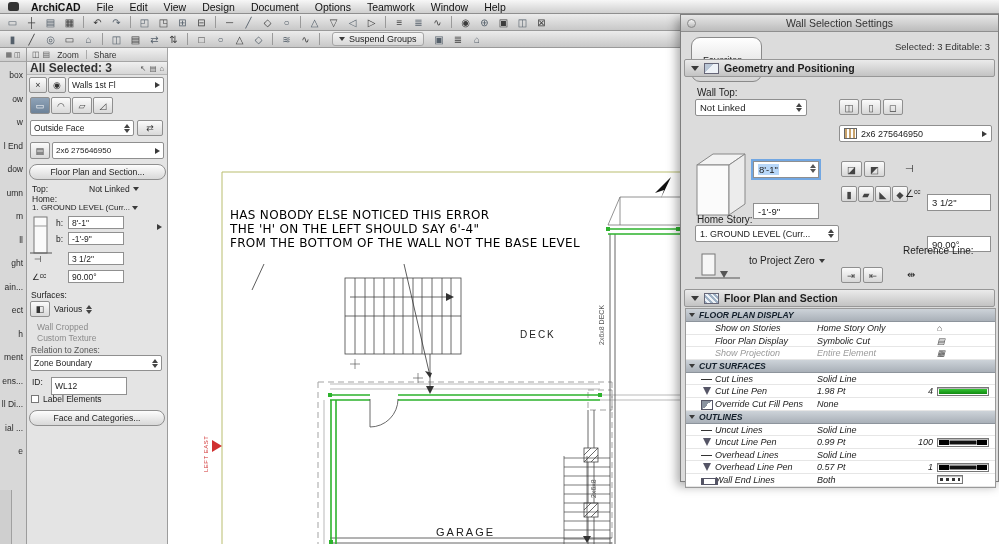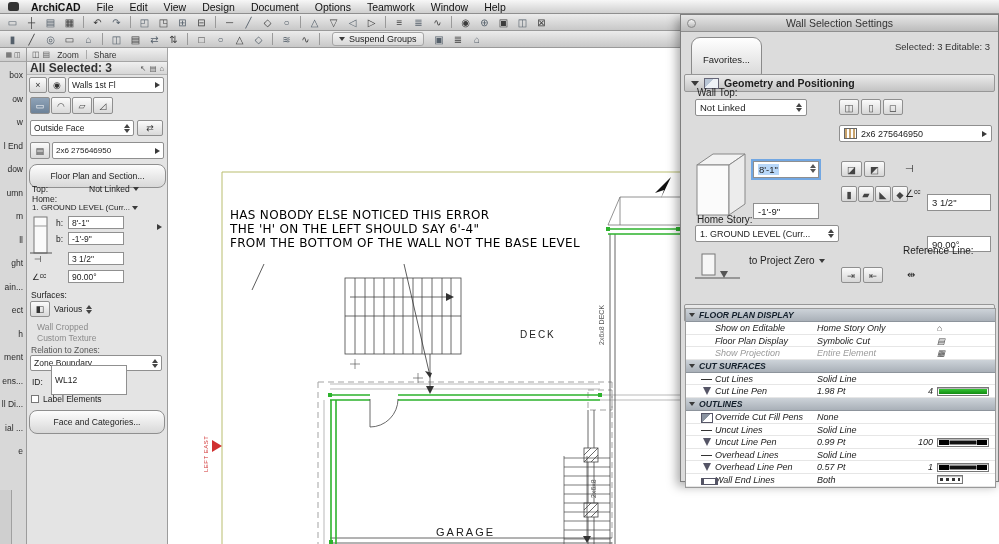--- a/index.html
+++ b/index.html
@@ -49,21 +49,21 @@
   .ib-head { left:0; top:0; width:140px; height:13px; background:linear-gradient(#f0f0f0,#d6d6d6);
     border-bottom:1px solid #b5b5b5; display:flex; align-items:center; justify-content:space-between; padding:0 3px; }
   .ib-sel { font-size:12px; font-weight:bold; color:#333; }
   .ib-hicons { display:flex; gap:3px; font-size:7.5px; color:#555; }
   .ib-btn { height:16px; border:1px solid #8f8f8f; border-radius:2px; background:linear-gradient(#fbfbfb,#d9d9d9);
     display:flex; align-items:center; justify-content:center; font-size:9px; color:#333; }
   .ib-popup { height:16px; background:#fff; border:1px solid #8f8f8f; border-radius:2px;
     display:flex; align-items:center; justify-content:space-between; padding:0 3px; font-size:8.5px; white-space:nowrap; overflow:hidden; }
   .ib-field { height:13px; background:#fff; border:1px solid #909090; font-size:8.5px;
     display:flex; align-items:center; padding:0 3px; white-space:nowrap; overflow:hidden; } .ib-sm { font-size:8.5px; } .ib-gray { color:#8a8a8a; }
-  .ib-wide-btn { height:24px; border:1px solid #8f8f8f; border-radius:8px;
+  .ib-wide-btn { height:16px; border:1px solid #8f8f8f; border-radius:8px;
     background:linear-gradient(#fdfdfd,#d8d8d8); display:flex; align-items:center; justify-content:center;
     font-size:8.6px; white-space:nowrap; }
   .ib-gbtn { width:20px; height:17px; border:1px solid #8f8f8f; border-radius:2px; margin-right:1px;
     background:linear-gradient(#fbfbfb,#d9d9d9); display:inline-flex; align-items:center; justify-content:center;
     font-size:9px; color:#444; }
   .ib-gbtn.active { background:linear-gradient(#8fa3b8,#6d8298); color:#fff; }
   .geom-row { display:flex; }
   .cbox { width:8px; height:8px; border:1px solid #777; background:#fff; display:inline-block; }
 
   
@@ -89,21 +89,21 @@
   .dlg-titlebar { left:0; top:0; width:317px; height:17px; background:linear-gradient(#e6e6e6,#bcbcbc);
     border-bottom:1px solid #8f8f8f; display:flex; align-items:center; justify-content:center;
     font-size:10.5px; color:#333; }
   .dlg-close { position:absolute; left:6px; top:4px; width:9px; height:9px; border-radius:50%;
     background:linear-gradient(#f5f5f5,#b9b9b9); border:1px solid #888; }
   .mac-btn { border:1px solid #8a8a8a; border-radius:9px; background:linear-gradient(#ffffff,#d4d4d4);
     font-size:9.5px; padding:16px 11px; font-family:inherit; color:#222; }
   .sel-info { font-size:9.5px; color:#333; }
   .sec-header { left:3px; width:311px; height:18px; background:linear-gradient(#ebebeb,#c3c3c3);
     border:1px solid #979797; border-radius:2px; display:flex; align-items:center; gap:5px; padding:0 6px;
-    font-weight:bold; font-size:10.5px; color:#1d1d1d;margin-top:15px; }
+    font-weight:bold; font-size:10.5px; color:#1d1d1d; }
   .sec-icon { width:15px; height:11px; border:1px solid #667; flex:0 0 auto; }
   .sec-icon.geo { background:linear-gradient(135deg,#b9c6d6 40%,#eef2f7 40%); }
   .sec-icon.fps { background:repeating-linear-gradient(45deg,#9db0c4 0 2px,#eef2f7 2px 4px); }
   .dfield { background:#fff; border:1px solid #8f8f8f; display:flex; align-items:center; padding:0 4px;
     font-size:9.5px; position:relative; white-space:nowrap; }
   .dfield.focused { outline:2px solid #72a7e2; }
   .dfield .selhl { background:#b8d7f8; padding:0 1px; }
   .steppers { position:absolute; right:2px; top:2px; display:flex; flex-direction:column; gap:1px; }
   .steppers i { width:0; height:0; border-left:3px solid transparent; border-right:3px solid transparent; display:block; }
   .steppers i.u { border-bottom:4px solid #555; } .steppers i.d { border-top:4px solid #555; }
@@ -351,21 +351,21 @@
     <span class="ib-sm ib-gray" style="left:10px;top:271px">Custom Texture</span>
     <span class="ib-sm" style="left:4px;top:283px;color:#555">Relation to Zones:</span>
     <div class="ib-popup" style="left:3px;top:293px;width:132px">
       <span>Zone Boundary</span>
       <span class="updown">
           <i class="u"></i>
           <i class="d"></i>
         </span>
     </div>
     <span class="ib-sm" style="left:5px;top:315px">ID:</span>
-    <div class="ib-field" style="left:24px;top:303px;width:76px;height:30px">WL12</div>
+    <div class="ib-field" style="left:24px;top:315px;width:76px;height:18px">WL12</div>
     <span class="cbox" style="left:4px;top:333px;position:absolute"></span>
     <span class="ib-sm" style="left:16px;top:332px">Label Elements</span>
     <div class="ib-wide-btn" style="left:2px;top:348px;width:136px">Face and Categories...</div>
   </div>
 
   <div class="canvas">
     <svg width="831" height="496" viewBox="0 0 831 496">
       <g stroke="#b9bd6e" stroke-width="1" fill="none">
         <path d="M54 124 H 828 M54 124 V 496"></path>
       </g>
@@ -555,21 +555,21 @@
     </div>
 
     <div class="attr-table">
         <div class="arow ahead">
           <span class="tri-down sm" style="margin: 0px 0px 0px 3px;"></span>
           <span class="ahead-t">FLOOR PLAN DISPLAY</span>
         </div>
         <div class="arow">
           <span></span>
           <span class="aicon"></span>
-          <span class="albl">Show on Editable</span>
+          <span class="albl">Show on Stories</span>
           <span class="aval">Home Story Only</span>
           <span class="anum"></span>
           <span class="aright">
             <span class="ricon">⌂</span>
           </span>
         </div>
         <div class="arow">
           <span></span>
           <span class="aicon"></span>
           <span class="albl">Floor Plan Display</span>
@@ -604,31 +604,31 @@
         <div class="arow">
           <span></span>
           <span class="aicon i-pen"></span>
           <span class="albl">Cut Line Pen</span>
           <span class="aval">1.98 Pt</span>
           <span class="anum">4</span>
           <span class="aright">
             <span class="sw sw-green"></span>
           </span>
         </div>
+        <div class="arow">
+          <span></span>
+          <span class="aicon i-fill"></span>
+          <span class="albl">Override Cut Fill Pens</span>
+          <span class="aval">None</span>
+          <span class="anum"></span>
+          <span class="aright"></span>
+        </div>
         <div class="arow ahead">
           <span class="tri-down sm" style="margin: 0px 0px 0px 3px;"></span>
           <span class="ahead-t">OUTLINES</span>
-        </div>
-        <div class="arow">
-          <span></span>
-          <span class="aicon i-fill"></span>
-          <span class="albl">Override Cut Fill Pens</span>
-          <span class="aval">None</span>
-          <span class="anum"></span>
-          <span class="aright"></span>
         </div>
         <div class="arow">
           <span></span>
           <span class="aicon i-line"></span>
           <span class="albl">Uncut Lines</span>
           <span class="aval">Solid Line</span>
           <span class="anum"></span>
           <span class="aright"></span>
         </div>
         <div class="arow">

